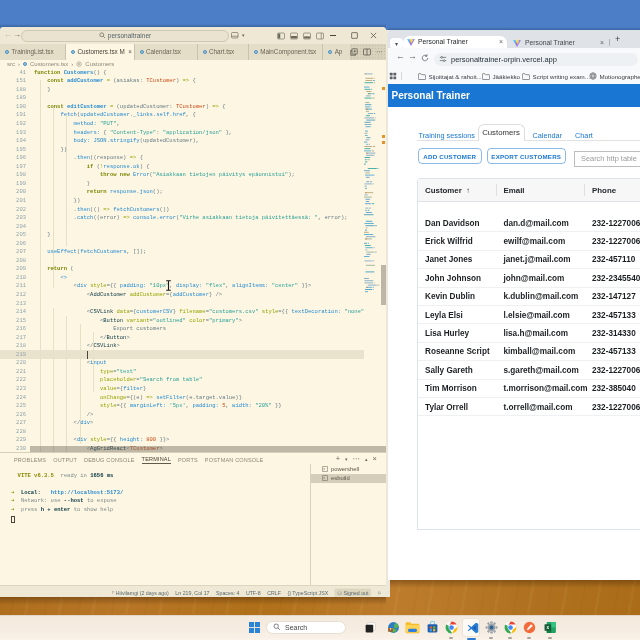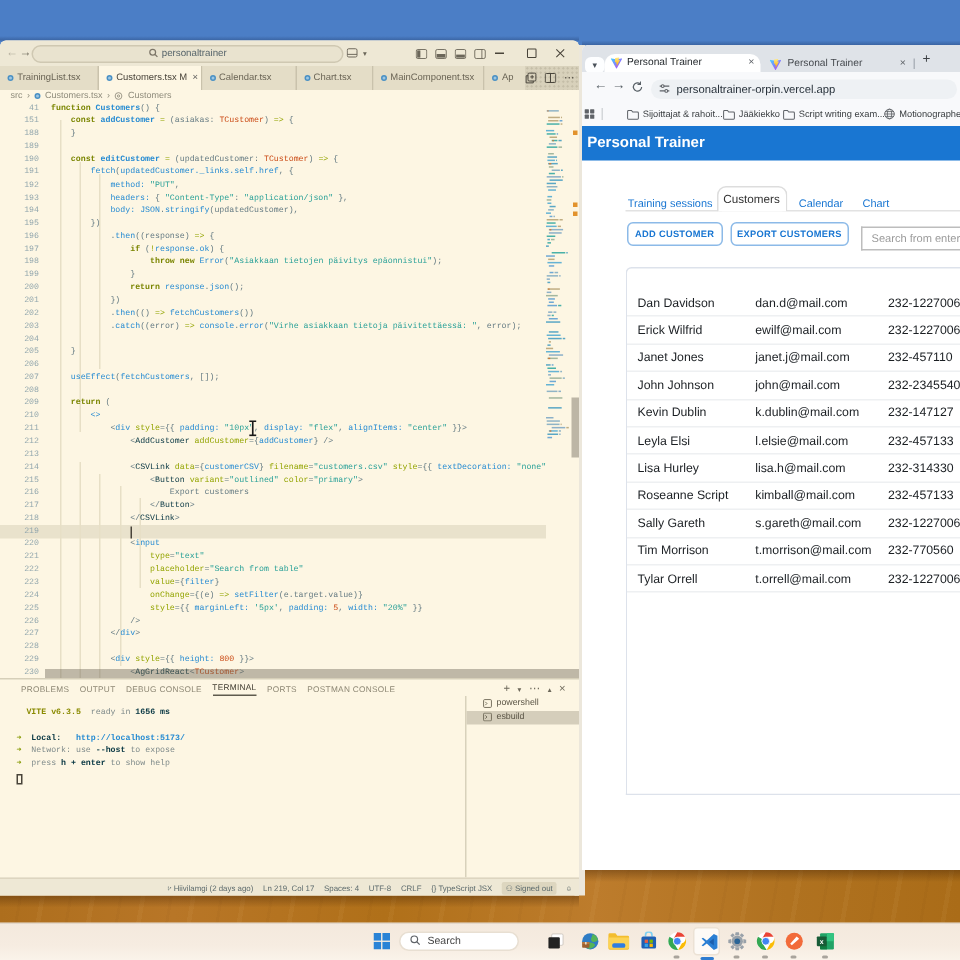--- a/index.html
+++ b/index.html
@@ -110,21 +110,21 @@
 .mbtn { position:absolute; white-space:nowrap; overflow:hidden; border:1px solid rgba(25,118,210,.5); border-radius:4px; color:#1976d2;
   font-size:6.2px; font-weight:bold; letter-spacing:.2px; display:flex; align-items:center; justify-content:center; }
 #searchin { position:absolute; left:186px; top:66.5px; width:66px; height:16.5px; border:1px solid #bdbdbd;
   border-right:none; background:#fff; white-space:nowrap; overflow:hidden; font-size:7.4px; color:#9a9a9a; display:flex; align-items:center; padding-left:6px; }
 #grid { position:absolute; left:28.5px; top:94px; width:223.5px; height:352px; border:1px solid #dde2eb;
   border-right:none; border-radius:4px 0 0 0; font-size:8.2px; color:#1b1f23; }
 #ghead { position:absolute; left:0; top:0; width:100%; height:22.8px; background:#f7f7f7;
   border-bottom:1px solid #dfe2e6; font-weight:bold; color:#23272b; font-size:7.9px; }
 #ghead span, .grow span { position:absolute; top:50%; transform:translateY(-50%); white-space:nowrap; }
 .c1 { left:7.5px; } .c2 { left:86px; } .c3 { left:174.5px; }
-#gbody { position:absolute; left:0; top:14px; width:100%; }
+#gbody { position:absolute; left:0; top:35px; width:100%;font-weight:bold; }
 .grow { position:relative; height:18.4px; border-bottom:1px solid #eef0f2; }
 .hsep { position:absolute; top:5px; width:1px; height:12px; background:#dcdfe3; }
 </style></head>
 <body>
 
 <div id="wood" class="abs"></div>
 <div class="abs" style="left:0;top:597px;width:386px;height:8px;background:linear-gradient(rgba(60,30,5,.38),rgba(60,30,5,0));"></div>
 <div class="abs" style="left:386px;top:580px;width:254px;height:8px;background:linear-gradient(rgba(60,30,5,.38),rgba(60,30,5,0));"></div>
 <div id="gap" class="abs"></div>
 <div class="abs" style="left:0;top:24px;width:386px;height:3px;background:linear-gradient(rgba(20,40,80,0),rgba(20,40,80,.3));"></div>
@@ -575,22 +575,29 @@
     <div id="appbar">Personal Trainer</div>
     <div id="mtabs">
       <span class="mt" style="left:1.5px;">Training sessions</span>
       <span class="mt" style="left:115.5px;">Calendar</span>
       <span class="mt" style="left:158px;">Chart</span>
     </div>
     <div id="mtabline"></div>
     <div id="custab">Customers</div>
     <div class="mbtn" style="left:29.5px;top:64px;width:64.5px;height:16px;">ADD CUSTOMER</div>
     <div class="mbtn" style="left:98.5px;top:64px;width:79.5px;height:16px;">EXPORT CUSTOMERS</div>
-    <div id="searchin">Search from enter</div>
+    <div id="searchin">Search http table</div>
     <div id="grid">
+      <div id="ghead">
+        <span class="c1">Customer &nbsp;↑</span>
+          <span class="c2">Email</span>
+          <span class="c3">Phone</span>
+        <div class="hsep" style="left:78.5px;"></div>
+        <div class="hsep" style="left:166px;"></div>
+      </div>
       <div id="gbody">
 <div class="grow">
             <span class="c1">Dan Davidson</span>
             <span class="c2">dan.d@mail.com</span>
             <span class="c3">232-1227006</span>
           </div>
 <div class="grow">
             <span class="c1">Erick Wilfrid</span>
             <span class="c2">ewilf@mail.com</span>
             <span class="c3">232-1227006</span>
@@ -626,21 +633,21 @@
             <span class="c3">232-457133</span>
           </div>
 <div class="grow">
             <span class="c1">Sally Gareth</span>
             <span class="c2">s.gareth@mail.com</span>
             <span class="c3">232-1227006</span>
           </div>
 <div class="grow">
             <span class="c1">Tim Morrison</span>
             <span class="c2">t.morrison@mail.com</span>
-            <span class="c3">232-770560</span>
+            <span class="c3">232-385040</span>
           </div>
 <div class="grow">
             <span class="c1">Tylar Orrell</span>
             <span class="c2">t.orrell@mail.com</span>
             <span class="c3">232-1227006</span>
           </div>
       </div>
     </div>
   </div>
 </div>

